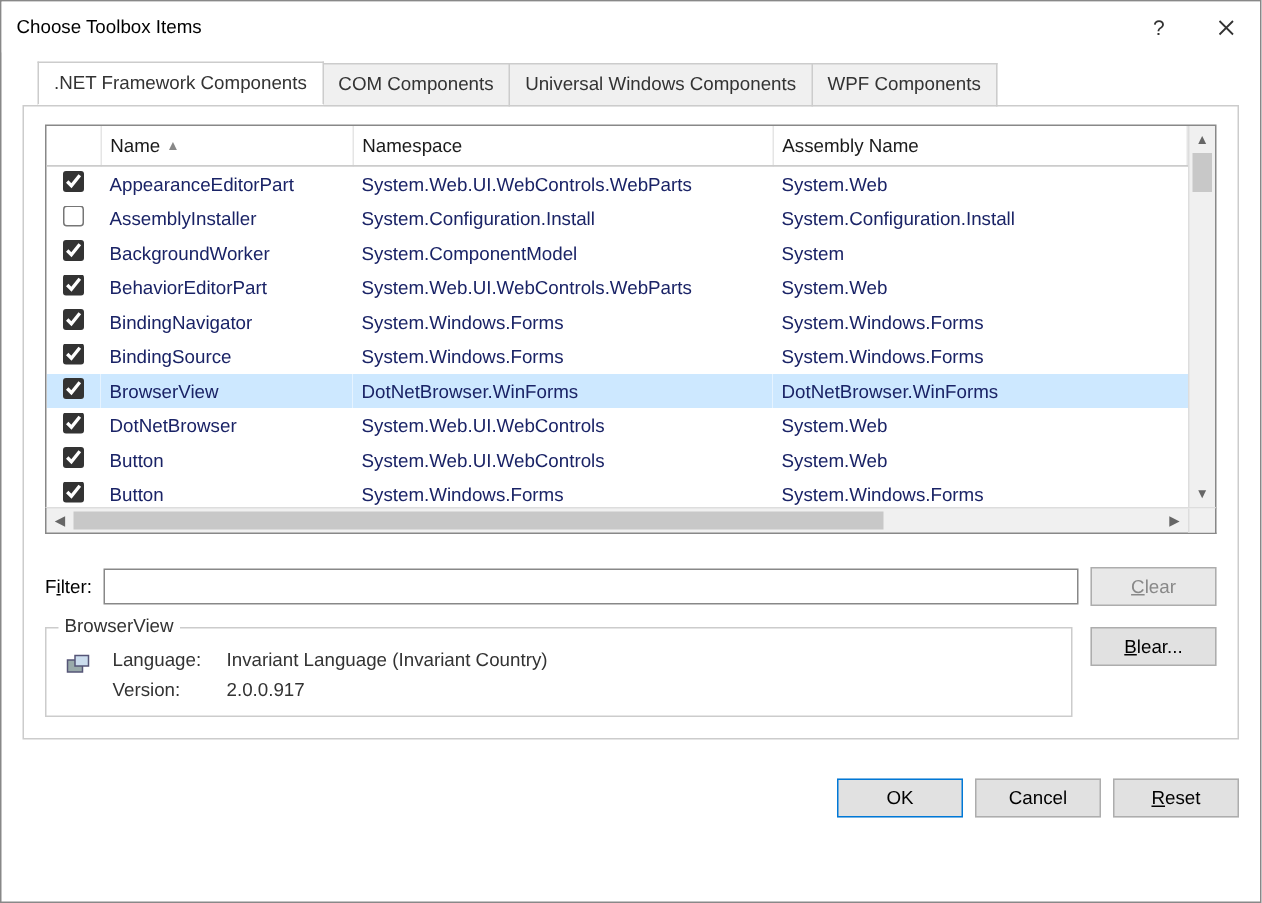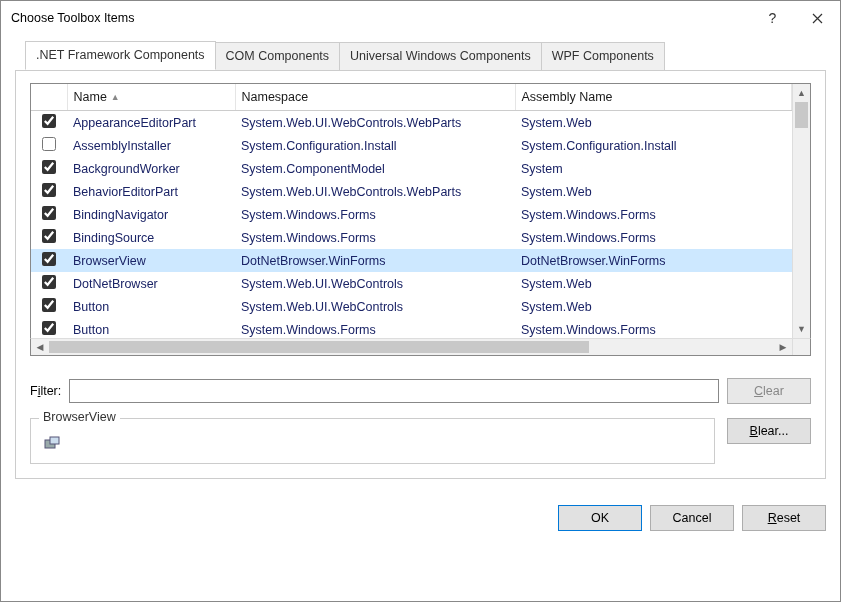--- a/index.html
+++ b/index.html
@@ -369,20 +369,26 @@
     </div>
 
     <div style="display:flex; gap:12px; align-items:flex-start; position:relative;">
       <div class="group" style="flex:1;">
         <div class="group-title">BrowserView</div>
         <div class="group-row">
           <svg class="comp-icon" viewBox="0 0 18 18">
             <rect x="2" y="5" width="10" height="8" fill="#9aa" stroke="#557"></rect>
             <rect x="7" y="2" width="9" height="7" fill="#cde" stroke="#557"></rect>
           </svg>
+          <div class="kv">
+            <div>Language:</div>
+            <div>Invariant Language (Invariant Country)</div>
+            <div>Version:</div>
+            <div>2.0.0.917</div>
+          </div>
         </div>
       </div>
       <button class="btn" style="margin-top:14px;">
           <span></span>
           <span class="ul">B</span>
           <span>lear...</span>
         </button>
     </div>
 
   </div>

